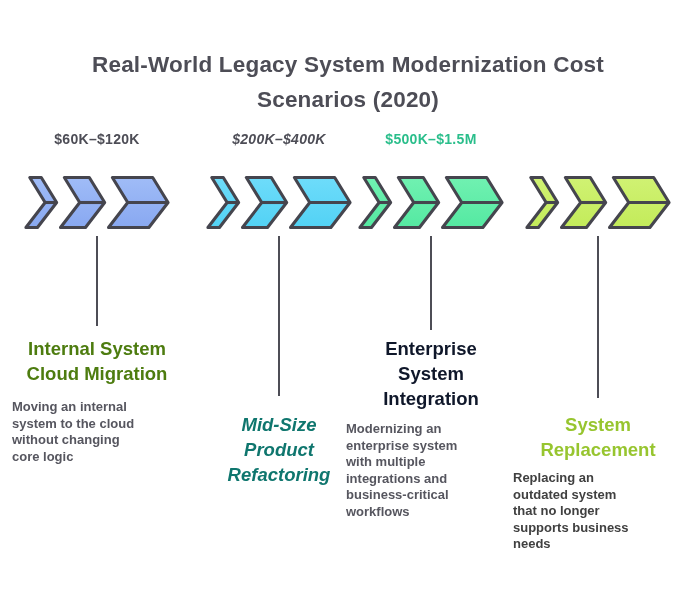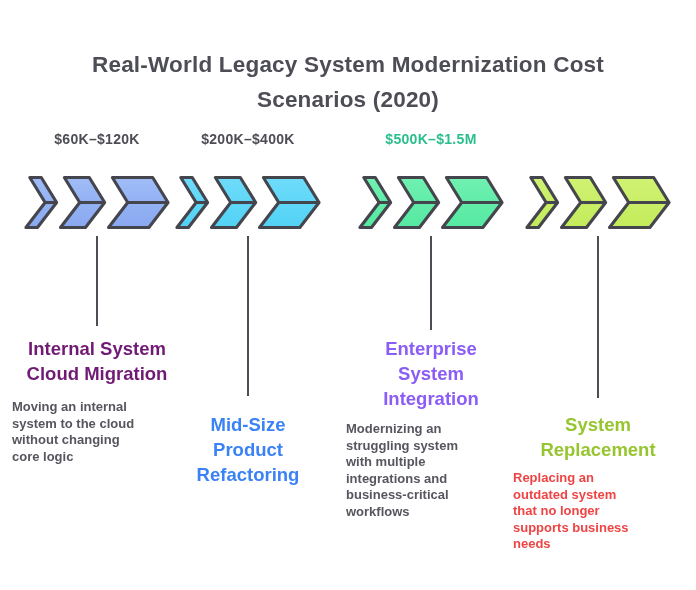--- a/index.html
+++ b/index.html
@@ -27,21 +27,21 @@
     white-space: pre-line;
   }
 
   .column {
     position: absolute;
     top: 0;
     width: 160px;
     height: 590px;
   }
   .col-0 { left: 17px; }
-  .col-1 { left: 168px; }
+  .col-1 { left: 199px; font-style: italic; }
   .col-2 { left: 351px; }
   .col-3 { left: 518px; }
 
   .cost {
     position: absolute;
     top: 131px;
     left: 0;
     width: 100%;
     text-align: center;
     font-size: 14px;
@@ -123,21 +123,21 @@
           <polygon points="6,3 18,3 34,29 14,55 2,55 22,29"></polygon>
           <polygon points="42,3 68,3 84,29 64,55 38,55 58,29"></polygon>
           <polygon points="92,3 134,3 150,29 130,55 88,55 108,29"></polygon>
           <path d="M22,29 L34,29" fill="none"></path>
           <path d="M58,29 L84,29" fill="none"></path>
           <path d="M108,29 L150,29" fill="none"></path>
         </g>
       </svg>
     </div>
     <div class="connector" style="background: rgb(77, 77, 86);"></div>
-    <div class="scen-title" style="color: #701a75;">Internal System
+    <div class="scen-title" style="color: #4d7c0f;">Internal System
 Cloud Migration</div>
     <div class="scen-desc" style="color: rgb(86, 86, 95);">Moving an internal
 system to the cloud
 without changing
 core logic</div>
   </div>
 
   <div class="column col-1">
     <div class="cost" style="color: rgb(77, 77, 86);">$200K–$400K</div>
     <div class="chev">
@@ -152,21 +152,21 @@
           <polygon points="6,3 18,3 34,29 14,55 2,55 22,29"></polygon>
           <polygon points="42,3 68,3 84,29 64,55 38,55 58,29"></polygon>
           <polygon points="92,3 134,3 150,29 130,55 88,55 108,29"></polygon>
           <path d="M22,29 L34,29" fill="none"></path>
           <path d="M58,29 L84,29" fill="none"></path>
           <path d="M108,29 L150,29" fill="none"></path>
         </g>
       </svg>
     </div>
     <div class="connector" style="background: rgb(77, 77, 86);"></div>
-    <div class="scen-title" style="color: #3b82f6;">Mid-Size
+    <div class="scen-title" style="color: #0f766e;">Mid-Size
 Product
 Refactoring</div>
   </div>
 
   <div class="column col-2">
     <div class="cost" style="color: rgb(42, 190, 139);">$500K–$1.5M</div>
     <div class="chev">
       <svg viewBox="0 0 152 58" aria-hidden="true">
         <defs>
           <linearGradient id="grad2" x1="0" y1="0" x2="0" y2="1">
@@ -178,25 +178,25 @@
           <polygon points="6,3 18,3 34,29 14,55 2,55 22,29"></polygon>
           <polygon points="42,3 68,3 84,29 64,55 38,55 58,29"></polygon>
           <polygon points="92,3 134,3 150,29 130,55 88,55 108,29"></polygon>
           <path d="M22,29 L34,29" fill="none"></path>
           <path d="M58,29 L84,29" fill="none"></path>
           <path d="M108,29 L150,29" fill="none"></path>
         </g>
       </svg>
     </div>
     <div class="connector" style="background: rgb(77, 77, 86);"></div>
-    <div class="scen-title" style="color: #8b5cf6;">Enterprise
+    <div class="scen-title" style="color: #0f172a;">Enterprise
 System
 Integration</div>
     <div class="scen-desc" style="color: rgb(86, 86, 95);">Modernizing an
-struggling system
+enterprise system
 with multiple
 integrations and
 business-critical
 workflows</div>
   </div>
 
   <div class="column col-3">
     <div class="chev">
       <svg viewBox="0 0 152 58" aria-hidden="true">
         <defs>
@@ -211,20 +211,20 @@
           <polygon points="92,3 134,3 150,29 130,55 88,55 108,29"></polygon>
           <path d="M22,29 L34,29" fill="none"></path>
           <path d="M58,29 L84,29" fill="none"></path>
           <path d="M108,29 L150,29" fill="none"></path>
         </g>
       </svg>
     </div>
     <div class="connector" style="background: rgb(77, 77, 86);"></div>
     <div class="scen-title" style="color: rgb(151, 197, 47);">System
 Replacement</div>
-    <div class="scen-desc" style="color: #ef4444;">Replacing an
+    <div class="scen-desc" style="color: #404040;">Replacing an
 outdated system
 that no longer
 supports business
 needs</div>
   </div>
 
 </div>
 
 </body></html>

